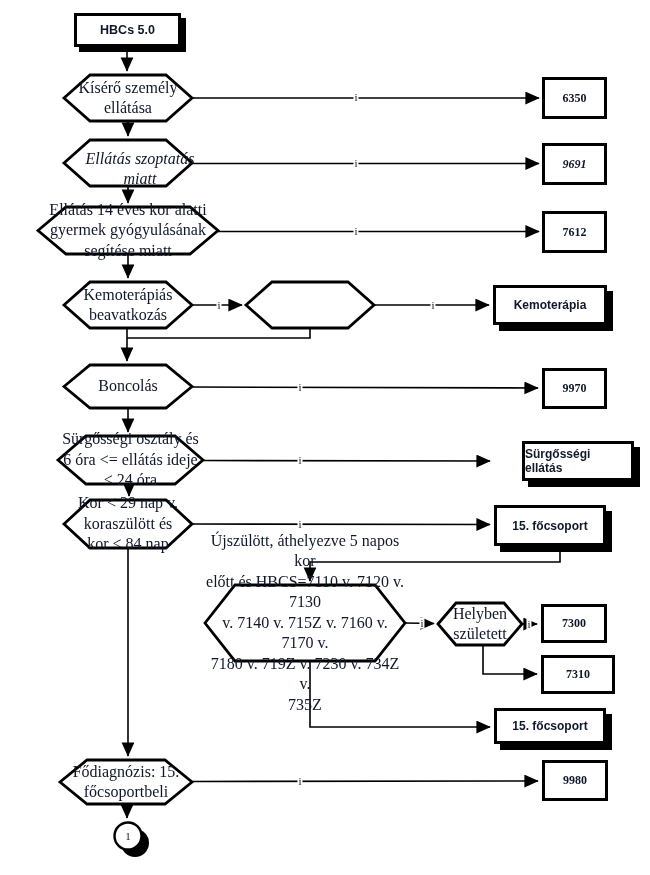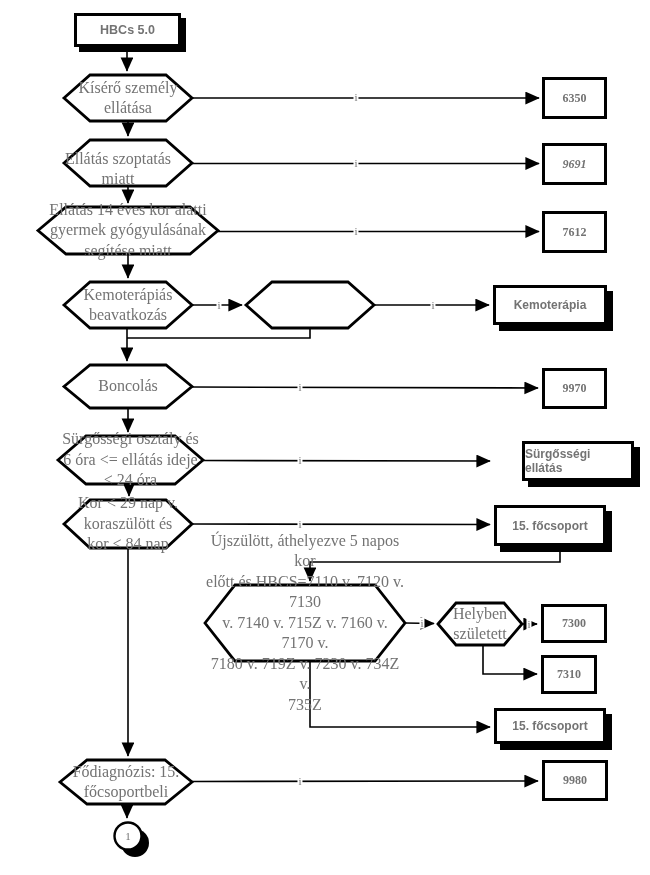--- a/index.html
+++ b/index.html
@@ -1,17 +1,17 @@
 <!DOCTYPE html>
 <html><head>
 <meta charset="utf-8">
 <style>
   html,body{margin:0;padding:0;background:#ffffff;}
   #stage{position:relative;width:650px;height:875px;background:#ffffff;overflow:hidden;
-         font-family:"Liberation Serif", serif;color:#737373;}
+         font-family:"Liberation Serif", serif;color:#0f172a;}
   #wires{position:absolute;left:0;top:0;width:650px;height:875px;}
   .hex-label{position:absolute;display:flex;align-items:center;justify-content:center;
              text-align:center;white-space:pre-line;font-family:"Liberation Serif",serif;
              font-size:16px;line-height:1.28;}
   .num-box{position:absolute;box-sizing:border-box;background:#fff;border:3px solid #000;
            display:flex;align-items:center;justify-content:center;
            font-family:"Liberation Serif",serif;font-weight:bold;font-size:12px;}
   .shadow-box{position:absolute;box-sizing:border-box;background:#fff;border:3px solid #000;
            box-shadow:6px 6px 0 #000;display:flex;align-items:center;justify-content:center;
            font-family:"Liberation Sans",sans-serif;font-weight:bold;font-size:12px;}
@@ -86,21 +86,21 @@
     <circle cx="135" cy="843" r="14" fill="#000"></circle>
     <circle cx="128" cy="836" r="13.5" fill="#fff" stroke="#000" stroke-width="2.4"></circle>
   </svg>
 
   <div class="start-box" style="left:74px;top:13px;width:107px;height:34px;">
     <span>HBCs 5.0</span>
   </div>
 
   <div class="hex-label" style="left:64px;top:75px;width:128px;height:46px;">Kísérő személy
 ellátása</div>
-  <div class="hex-label" style="left:54px;top:140px;width:128px;height:58px;">Ellátás szoptatás
+  <div class="hex-label" style="left:76px;top:140px;width:128px;height:58px;font-style:italic;">Ellátás szoptatás
 miatt</div>
   <div class="hex-label" style="left:38px;top:207px;width:180px;height:47px;">Ellátás 14 éves kor alatti
 gyermek gyógyulásának
 segítése miatt</div>
   <div class="hex-label" style="left:64px;top:282px;width:128px;height:46px;">Kemoterápiás
 beavatkozás</div>
   <div class="hex-label" style="left:64px;top:365px;width:128px;height:43px;">Boncolás</div>
   <div class="hex-label" style="left:58px;top:436px;width:145px;height:48px;">Sürgősségi osztály és
 6 óra &lt;= ellátás ideje
 &lt; 24 óra</div>
@@ -115,21 +115,21 @@
   <div class="hex-label" style="left:438px;top:603px;width:84px;height:42px;">Helyben
 született</div>
   <div class="hex-label" style="left:60px;top:760px;width:132px;height:44px;">Fődiagnózis: 15.
 főcsoportbeli</div>
 
   <div class="num-box" style="left:542px;top:77px;width:65px;height:42px;">6350</div>
   <div class="num-box" style="left:542px;top:143px;width:65px;height:42px;font-style:italic;">9691</div>
   <div class="num-box" style="left:542px;top:211px;width:65px;height:42px;">7612</div>
   <div class="num-box" style="left:542px;top:368px;width:65px;height:41px;">9970</div>
   <div class="num-box" style="left:541px;top:604px;width:66px;height:39px;">7300</div>
-  <div class="num-box" style="left:541px;top:655px;width:56px;height:39px;">7310</div>
+  <div class="num-box" style="left:541px;top:655px;width:74px;height:39px;">7310</div>
   <div class="num-box" style="left:542px;top:760px;width:66px;height:41px;">9980</div>
 
   <div class="shadow-box" style="left:493px;top:285px;width:114px;height:40px;">Kemoterápia</div>
   <div class="shadow-box" style="left:522px;top:441px;width:112px;height:40px;">Sürgősségi ellátás</div>
   <div class="shadow-box" style="left:494px;top:505px;width:112px;height:41px;">15. főcsoport</div>
   <div class="shadow-box" style="left:494px;top:708px;width:112px;height:36px;">15. főcsoport</div>
 
   <div class="yes-label" style="left:356px;top:97px;">i</div>
   <div class="yes-label" style="left:356px;top:163px;">i</div>
   <div class="yes-label" style="left:356px;top:231px;">i</div>

